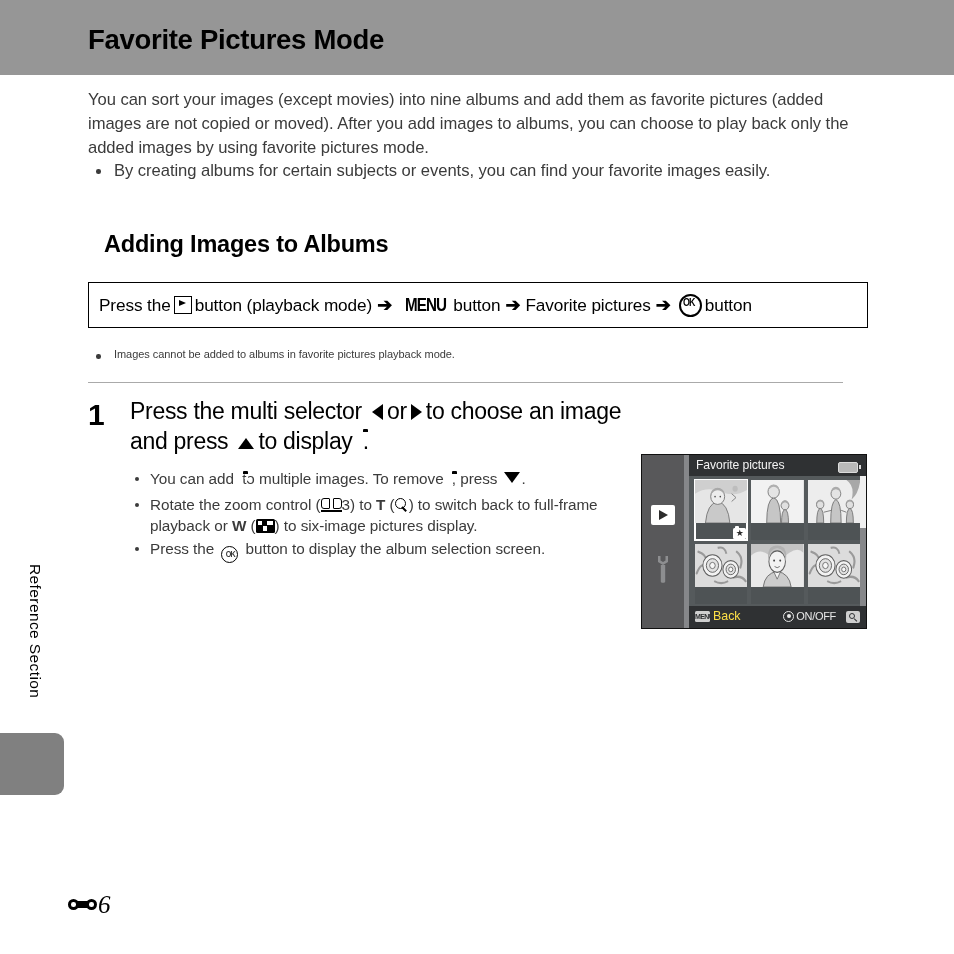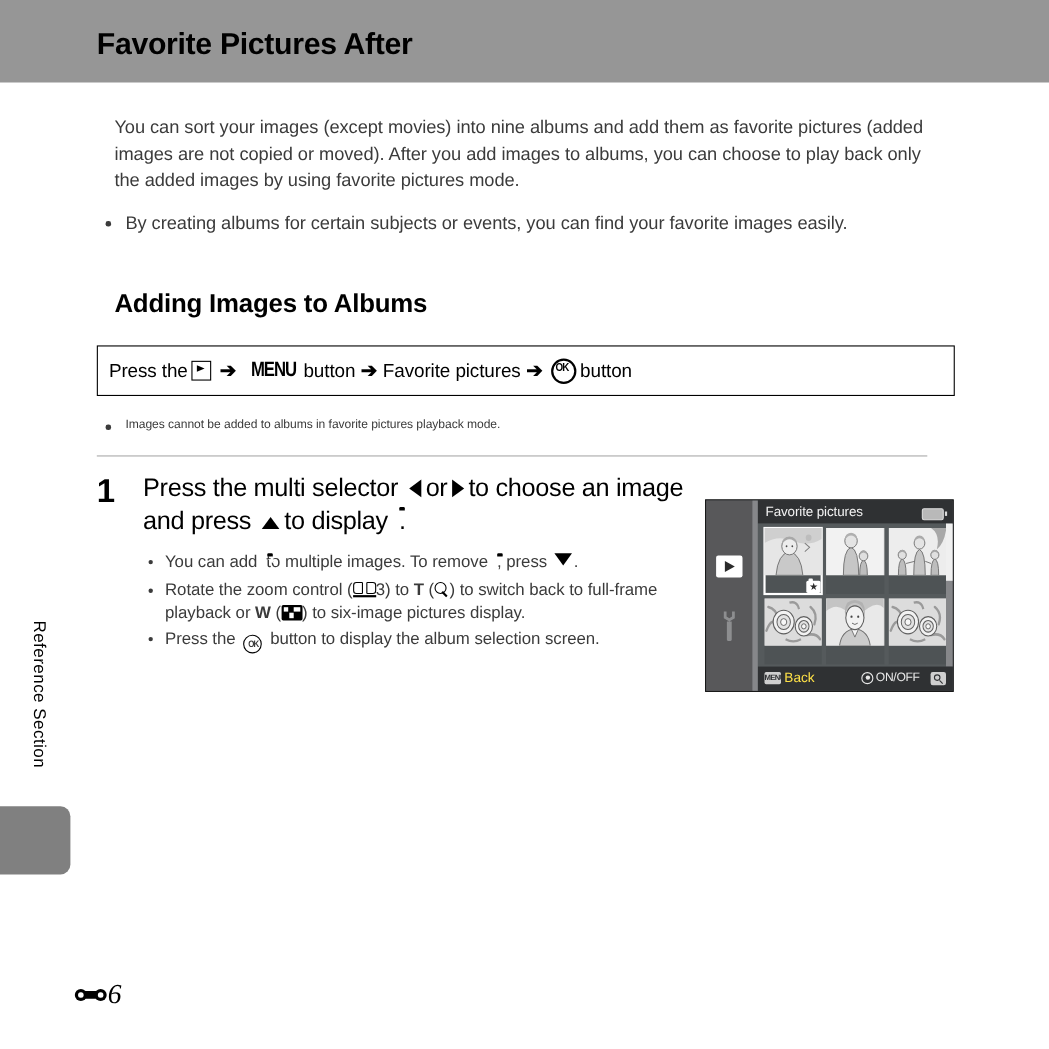--- a/index.html
+++ b/index.html
@@ -36,21 +36,21 @@
     transform-origin:center center;
     font-size:15.5px;letter-spacing:0.4px;color:#000;
     white-space:nowrap;
   }
 
   
   .content{
     position:absolute;left:88px;top:88px;width:780px;
   }
   .intro p{
-    margin:16px;
+    margin:0;
     font-size:16.6px;line-height:23.8px;color:#3b3b3b;
     letter-spacing:-0.05px;
   }
   ul.bullets{list-style:none;margin:0;padding:0;}
   ul.bullets li{
     position:relative;padding-left:26px;
     font-size:16.6px;line-height:23.8px;color:#3b3b3b;
     letter-spacing:-0.05px;
   }
   ul.bullets li:before{
@@ -321,40 +321,41 @@
   .e-glyph .c1{position:absolute;left:0;top:3px;width:11px;height:11px;border-radius:50%;background:#000;}
   .e-glyph .c2{position:absolute;right:0;top:3px;width:11px;height:11px;border-radius:50%;background:#000;}
   .e-glyph .h1{position:absolute;left:3.2px;top:6.2px;width:4.6px;height:4.6px;border-radius:50%;background:#fff;}
   .e-glyph .h2{position:absolute;right:3.2px;top:6.2px;width:4.6px;height:4.6px;border-radius:50%;background:#fff;}
   .pagenum .n{font-size:25px;font-style:italic;font-family:"Liberation Serif",serif;color:#000;line-height:1;}
 </style>
 </head>
 <body>
 
 <div class="header-band"></div>
-<div class="page-title">Favorite Pictures After</div>
+<div class="page-title">Favorite Pictures Mode</div>
 
 <div class="side-tab"></div>
 <div class="vert-label">Reference Section</div>
 
 <div class="content">
 
   <div class="intro">
     <p>You can sort your images (except movies) into nine albums and add them as favorite pictures (added images are not copied or moved). After you add images to albums, you can choose to play back only the added images by using favorite pictures mode.</p>
     <ul class="bullets">
       <li>By creating albums for certain subjects or events, you can find your favorite images easily.</li>
     </ul>
   </div>
 
   <h2 class="section-head" style="margin-top:48px;">Adding Images to Albums</h2>
 
   <div class="instr-box" style="margin-top:24px;">
     <div class="instr-line">
       <span>Press the</span>
       <span class="ico ico-playback"></span>
+      <span>button (playback mode)</span>
       <span class="ico-arrow">➔</span>
       <span class="ico-menu">MENU</span>
       <span>button</span>
       <span class="ico-arrow">➔</span>
       <span>Favorite pictures</span>
       <span class="ico-arrow">➔</span>
       <span class="ico-ok"><span>OK</span></span>
       <span>button</span>
     </div>
   </div>

